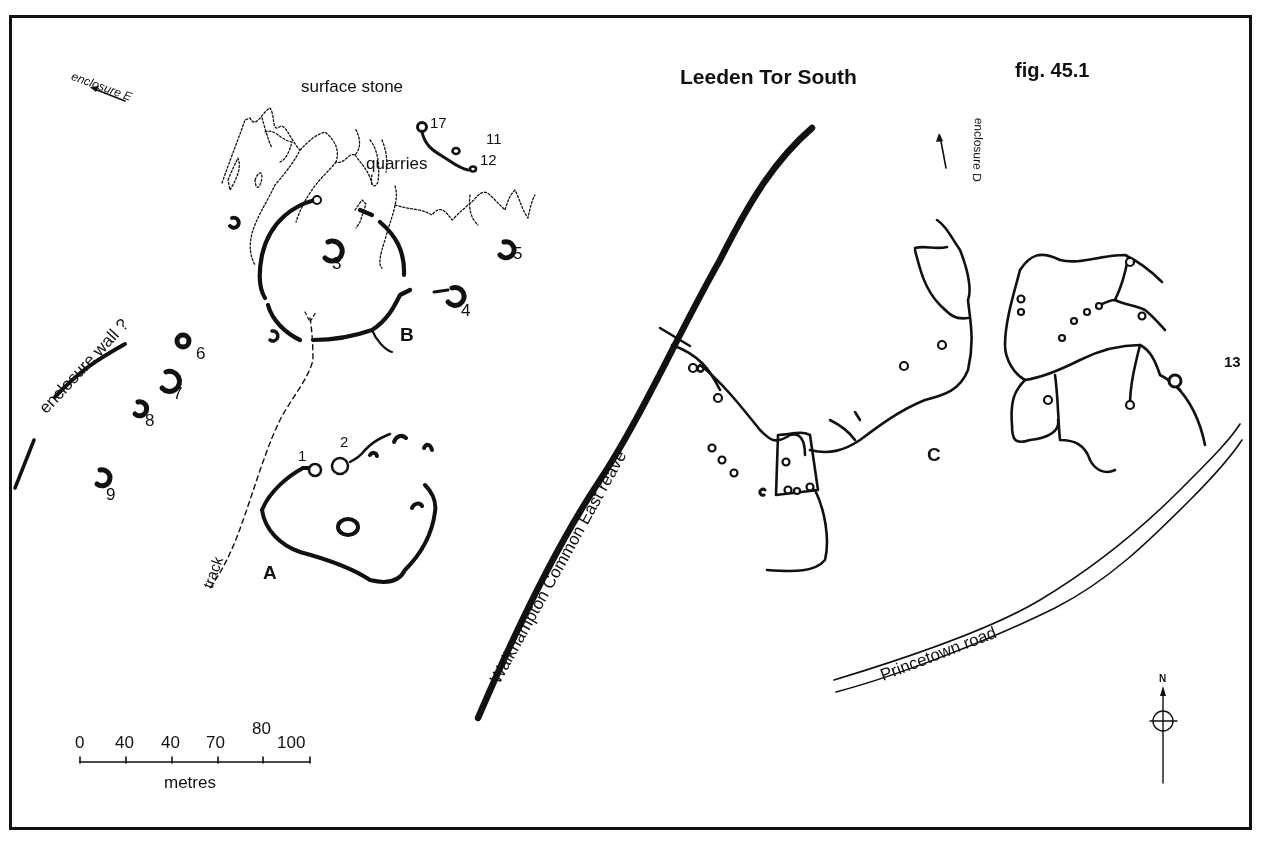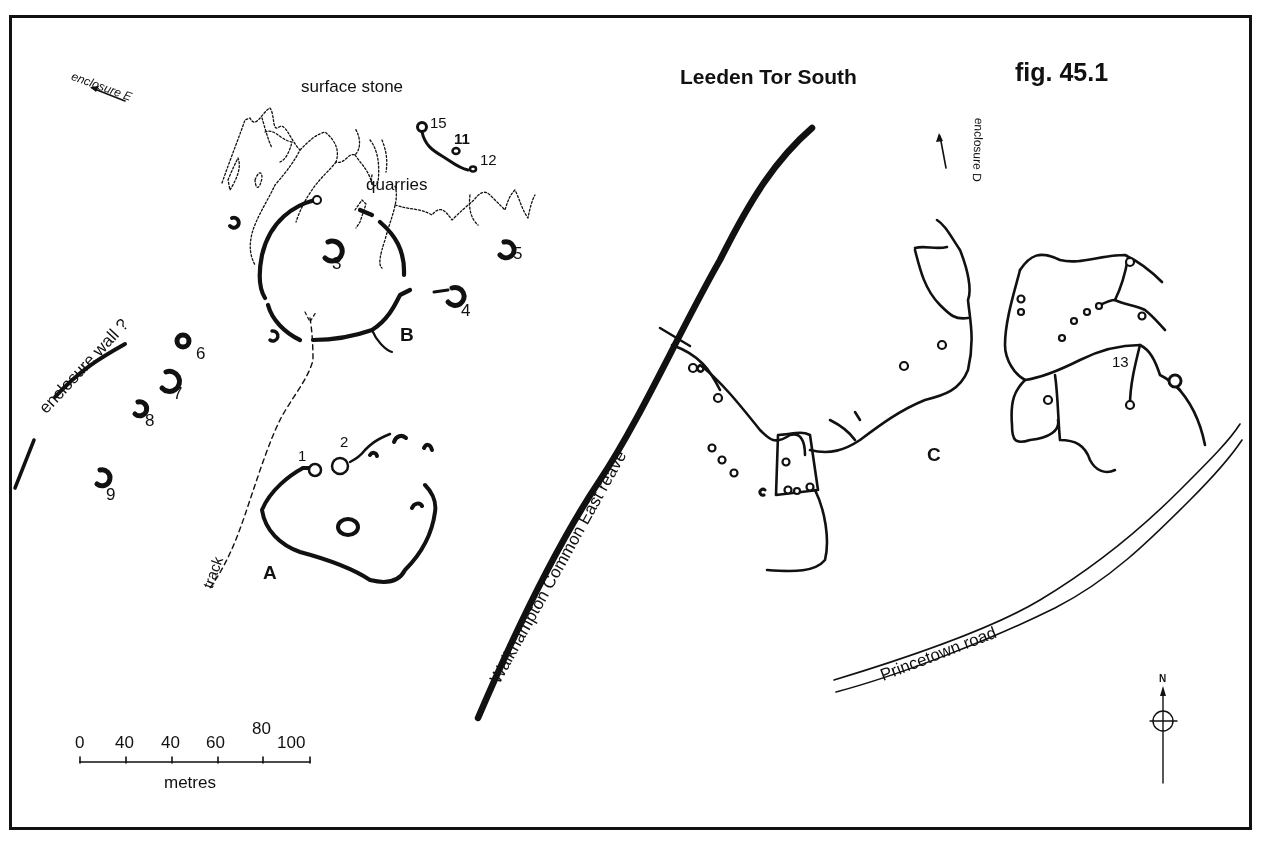--- a/index.html
+++ b/index.html
@@ -1,21 +1,21 @@
 <!DOCTYPE html>
 <html><head>
 <meta charset="utf-8">
 <style>
   html,body{margin:0;padding:0;background:#ffffff;}
   body{width:1267px;height:850px;position:relative;overflow:hidden;font-family:"Liberation Sans",sans-serif;color:#000;}
   .frame{position:absolute;left:9px;top:15px;width:1243px;height:815px;border:3px solid #111;box-sizing:border-box;background:#fff;}
   svg{position:absolute;left:0;top:0;}
   .lbl{position:absolute;font-family:"Liberation Sans",sans-serif;color:#111;white-space:nowrap;line-height:1;}
   .title{font-weight:bold;font-size:21px;}
-  .fig{font-weight:bold;font-size:25px;}
+  .fig{font-weight:bold;font-size:20px;}
   .name{font-size:17px;}
   .num{font-size:15px;}
   .sub{font-size:17px;}
   .big{font-weight:bold;font-size:19px;}
   .scale-num{font-size:17px;}
   .north-n{font-size:10px;font-weight:bold;}
 </style>
 </head>
 <body>
 
@@ -179,45 +179,45 @@
     </g>
   </g>
 </svg>
 
 <div class="lbl title" style="left:680px;top:66px;">Leeden Tor South</div>
 <div class="lbl fig" style="left:1015px;top:60px;">fig. 45.1</div>
 
 <div class="lbl name" style="left:74px;top:70px;font-style:italic;font-size:12px;transform:rotate(20deg);transform-origin:left top;">enclosure E</div>
 <div class="lbl name" style="left:985px;top:118px;font-size:12px;transform:rotate(92deg);transform-origin:left top;">enclosure D</div>
 <div class="lbl name" style="left:301px;top:78px;text-align:center;">surface stone</div>
-<div class="lbl name" style="left:366px;top:176px;text-align:center;">quarries</div>
+<div class="lbl name" style="left:366px;top:155px;text-align:center;">quarries</div>
 <div class="lbl name" style="left:36px;top:405px;transform:rotate(-47deg);transform-origin:left top;">enclosure wall ?</div>
 <div class="lbl name" style="left:200px;top:585px;font-size:15px;transform:rotate(-70deg);transform-origin:left top;">track</div>
 <div class="lbl name" style="left:487px;top:678px;transform:rotate(-61deg);transform-origin:left top;">Walkhampton Common East reave</div>
 <div class="lbl name" style="left:878px;top:668px;transform:rotate(-21deg);transform-origin:left top;">Princetown road</div>
 
 <div class="lbl big" style="left:263px;top:563px;">A</div>
 <div class="lbl big" style="left:400px;top:325px;">B</div>
 <div class="lbl big" style="left:927px;top:445px;">C</div>
 
 <div class="lbl num" style="left:298px;top:448px;">1</div>
 <div class="lbl num" style="left:340px;top:434px;">2</div>
 <div class="lbl sub" style="left:332px;top:255px;">3</div>
 <div class="lbl sub" style="left:461px;top:302px;">4</div>
 <div class="lbl sub" style="left:513px;top:245px;">5</div>
 <div class="lbl sub" style="left:196px;top:345px;">6</div>
 <div class="lbl sub" style="left:173px;top:385px;">7</div>
 <div class="lbl sub" style="left:145px;top:412px;">8</div>
 <div class="lbl sub" style="left:106px;top:486px;">9</div>
-<div class="lbl num" style="left:430px;top:115px;">15</div>
-<div class="lbl num" style="left:454px;top:131px;font-weight:bold;">11</div>
+<div class="lbl num" style="left:430px;top:115px;">17</div>
+<div class="lbl num" style="left:486px;top:131px;">11</div>
 <div class="lbl num" style="left:480px;top:152px;">12</div>
-<div class="lbl num" style="left:1112px;top:354px;">13</div>
+<div class="lbl num" style="left:1224px;top:354px;font-weight:bold;">13</div>
 
 <div class="lbl scale-num" style="left:75px;top:734px;">0</div>
 <div class="lbl scale-num" style="left:115px;top:734px;">40</div>
 <div class="lbl scale-num" style="left:161px;top:734px;text-align:center;">40</div>
-<div class="lbl scale-num" style="left:206px;top:734px;">60</div>
+<div class="lbl scale-num" style="left:206px;top:734px;">70</div>
 <div class="lbl scale-num" style="left:252px;top:720px;">80</div>
 <div class="lbl scale-num" style="left:277px;top:734px;">100</div>
 <div class="lbl scale-num" style="left:164px;top:774px;">metres</div>
 
 <div class="lbl north-n" style="left:1159px;top:674px;">N</div>
 
 </body></html>

